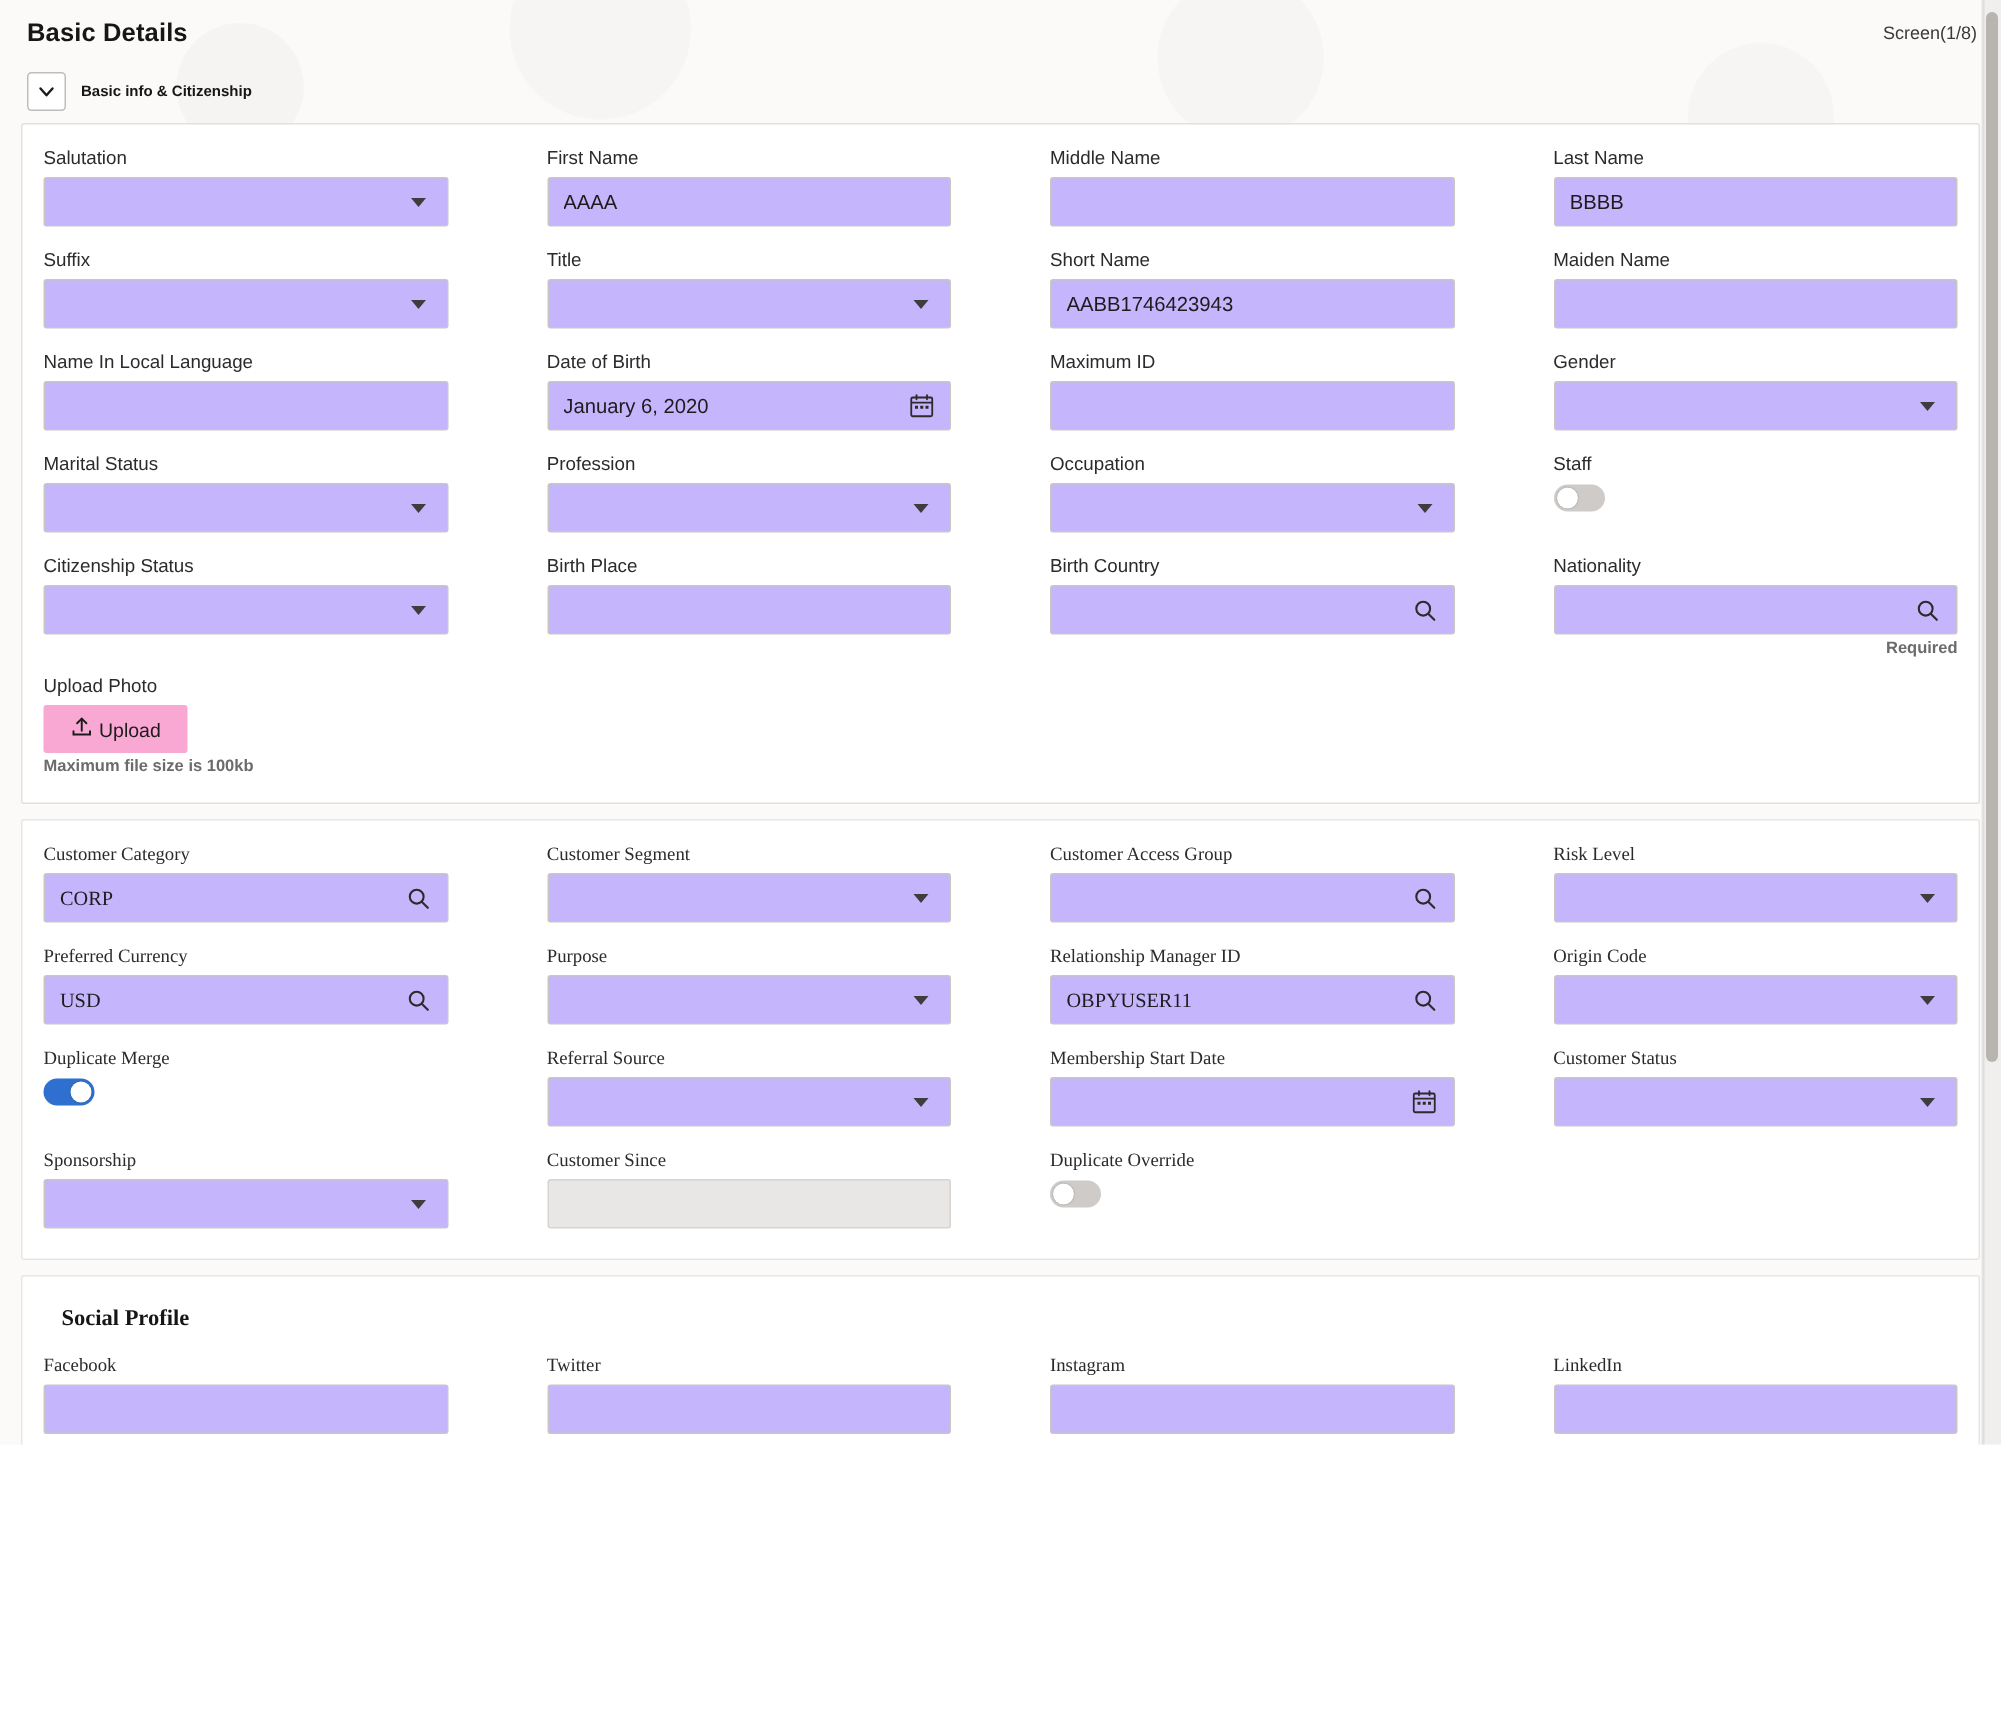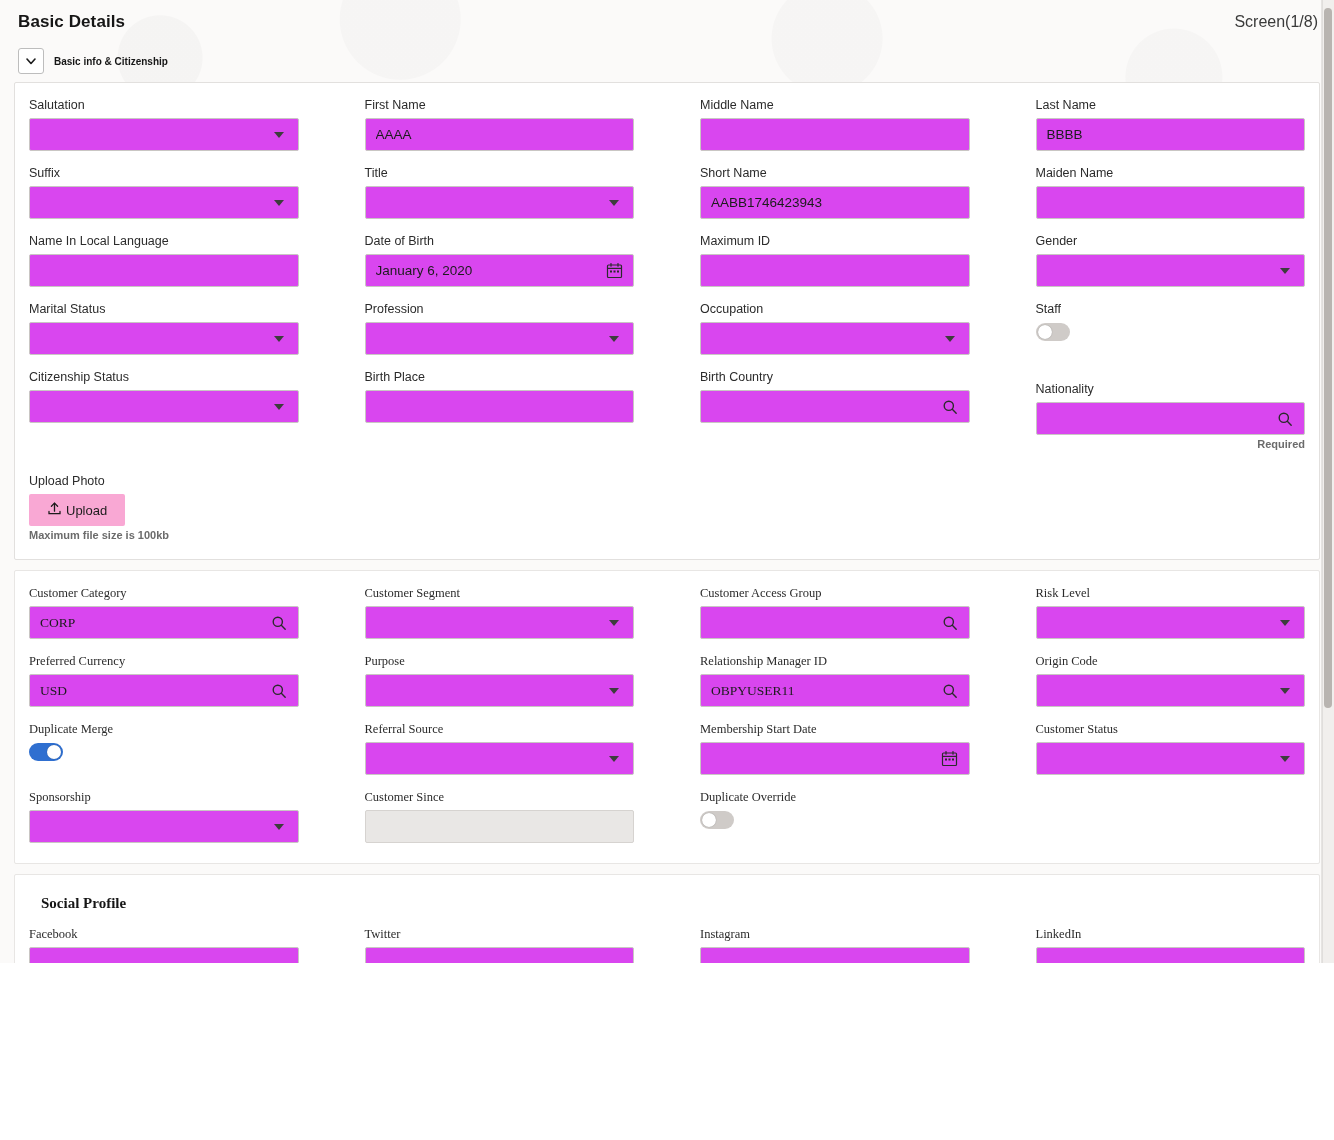--- a/index.html
+++ b/index.html
@@ -42,21 +42,21 @@
     background: transparent;
     z-index: 2;
   }
   .header-title {
     font-size: 17px;
     font-weight: bold;
     color: #161616;
     letter-spacing: 0.1px;
   }
   .header-screen {
-    font-size: 16px;
+    font-size: 12px;
     color: #3a3a3a;
   }
 
   
   .accordion {
     display: flex;
     align-items: center;
     gap: 10px;
     padding: 4px 0 8px 18px;
     position: relative;
@@ -97,33 +97,33 @@
   }
 
   
   .grid {
     display: grid;
     grid-template-columns: repeat(4, 1fr);
     column-gap: 66px;
     row-gap: 10px;
   }
   .field { min-height: 58px; }
-  .field.tall { min-height: 70px; margin-top: 12px; }
+  .field.tall { min-height: 70px; }
   .label {
     font-size: 12.5px;
     color: #2b2b2b;
     margin-bottom: 5px;
     display: block;
     line-height: 16px;
   }
   .control {
     position: relative;
     height: 33px;
     border: 1px solid #c9c6c3;
-    background: #d946ef;
+    background: #c4b5fd;
     border-radius: 2px;
     display: flex;
     align-items: center;
     padding: 0 10px;
     font-size: 13.5px;
     color: #1c1c1c;
   }
   .control.disabled {
     background: #e9e7e5;
     border-color: #d6d3d0;

